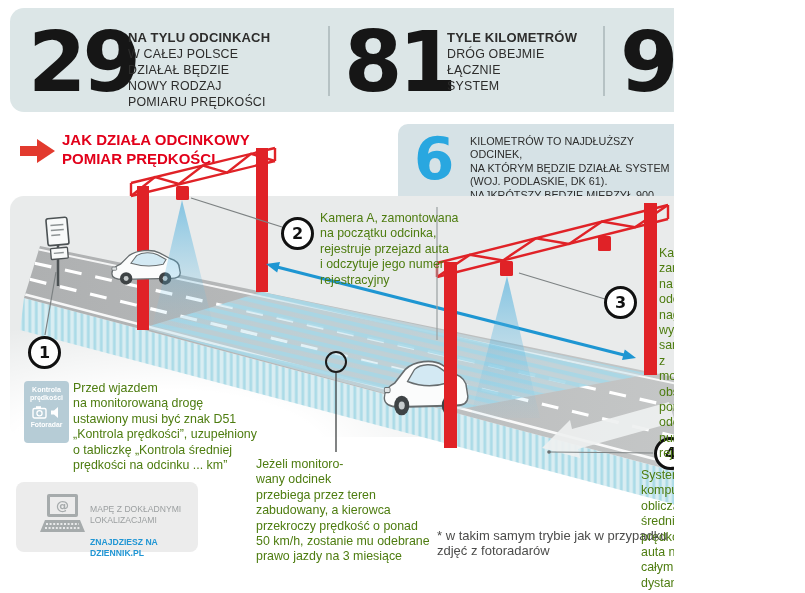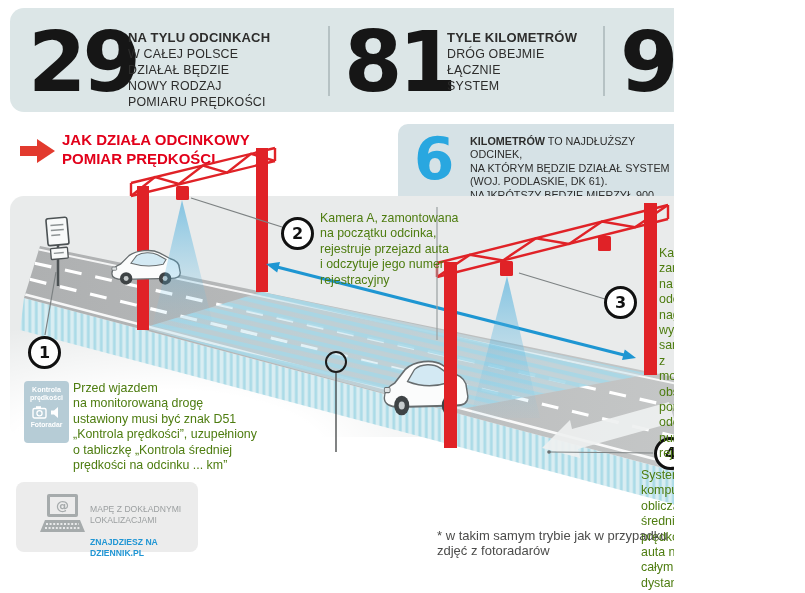--- a/index.html
+++ b/index.html
@@ -24,21 +24,21 @@
   .how-title{position:absolute;left:62px;top:130px;color:#e2001a;font-weight:bold;
              font-size:15px;line-height:19px;white-space:pre-line;}
 
   
   .callout{position:absolute;left:398px;top:124px;width:285px;height:83px;
            background:#d6e2e6;border-radius:10px;}
   .callout-num{position:absolute;left:16px;top:4px;font-family:"DejaVu Sans",sans-serif;
                font-weight:bold;font-size:58px;line-height:62px;color:#29a7e0;letter-spacing:-2px;}
   .callout-text{position:absolute;left:72px;top:11px;font-size:10.8px;line-height:13.4px;
                 color:#2d2d2c;white-space:pre-line;}
-  .callout-text .b{font-weight:bold;}
+  .callout-text .b{font-weight:normal;}
 
   
   .panel{position:absolute;left:10px;top:196px;width:785px;height:241px;border-radius:14px;
          background:radial-gradient(ellipse 460px 190px at 20% 108%, #ffffff 35%, rgba(255,255,255,0) 75%),#e9ebeb;}
 
   .scene{position:absolute;left:0;top:0;width:805px;height:593px;pointer-events:none;}
 
   
   .num-circle{position:absolute;width:33px;height:33px;box-sizing:border-box;
               border:3.2px solid #111;border-radius:50%;background:#fff;text-align:center;
@@ -257,20 +257,27 @@
 z monitorowanego
 obszaru i ponownie
 odczytuje jego numer
 rejestracyjny</div>
   <div class="note note4">System komputerowy oblicza
 średnią prędkość auta na całym
 dystansie na podstawie czasu
 przejazdu. Jeżeli trasa została
 przejechana zbyt szybko,
 kierowca otrzyma mandat*</div>
+  <div class="note note5">Jeżeli monitoro-
+wany odcinek
+przebiega przez teren
+zabudowany, a kierowca
+przekroczy prędkość o ponad
+50 km/h, zostanie mu odebrane
+prawo jazdy na 3 miesiące</div>
   <div class="footnote">* w takim samym trybie jak w przypadku zdjęć z fotoradarów</div>
 
   <div class="sign-box">
     <div class="t">Kontrola
 prędkości</div>
     <div class="sign-icons">
       <svg width="30" height="15" viewBox="0 0 30 15">
         <rect x="1" y="3.5" width="13" height="9.5" rx="1.5" fill="none" stroke="#fff" stroke-width="1.4"></rect>
         <circle cx="7.5" cy="8.2" r="2.6" fill="none" stroke="#fff" stroke-width="1.3"></circle>
         <rect x="4" y="1.2" width="5" height="2.4" fill="#fff"></rect>

